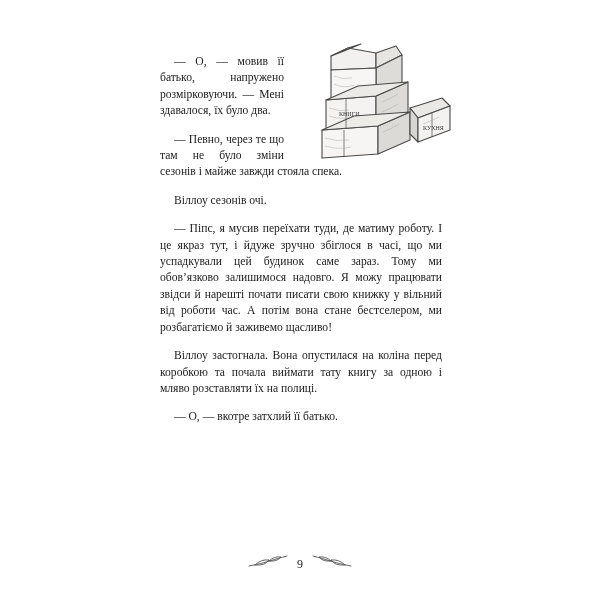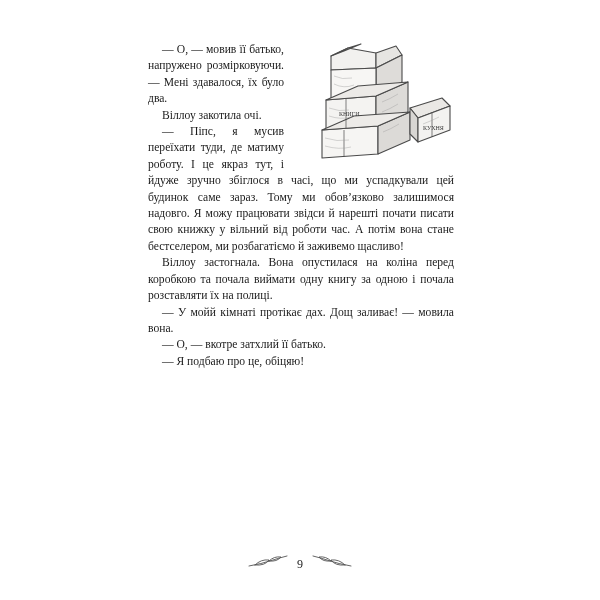--- a/index.html
+++ b/index.html
@@ -29,21 +29,21 @@
     margin: 0 0 6px 10px;
     shape-outside: border-box;
     position: relative;
   }
   .illustration svg {
     display: block;
     width: 100%;
     height: 100%;
   }
   p {
-    margin: 0;
+    margin: 12px;
     text-align: justify;
     text-indent: 0;
     font-size: 11.6px;
     line-height: 16.4px;
     hyphens: auto;
     -webkit-hyphens: auto;
   }
   p.indent {
     text-indent: 14px;
   }
@@ -113,26 +113,25 @@
           <path d="M41 104 q14 4 26 1"></path>
           <path d="M98 60 q8 -3 16 -8"></path>
           <path d="M98 70 q8 -3 16 -8"></path>
           <path d="M99 90 q8 -3 16 -8"></path>
           <path d="M139 82 q8 -3 16 -7"></path>
         </g>
       </svg>
     </div>
 
     <p class="indent">— О, — мовив її батько, напружено розмірковую­чи. — Мені здавалося, їх було два.</p>
-    <p class="indent">Віллоу закотила очі.</p>
+    <p class="indent">— Певно, через те що там не було зміни сезонів і майже завжди стояла спека.</p>
+    <p class="indent">Віллоу сезонів очі.</p>
     <p class="indent">— Піпс, я мусив переїхати туди, де матиму роботу. І це якраз тут, і йдуже зручно збіглося в часі, що ми успадкували цей будинок саме зараз. Тому ми обов’язково залишимося надовго. Я можу працювати звідси й нарешті почати писати свою книжку у вільний від роботи час. А потім вона стане бестселером, ми розбагатіємо й заживемо щасливо!</p>
-    <p class="indent">Віллоу застогнала. Вона опустилася на коліна перед коробкою та почала виймати одну книгу за одною і почала розставляти їх на полиці.</p>
-    <p class="indent">— У мойй кімнаті протікає дах. Дощ заливає! — мовила вона.</p>
+    <p class="indent">Віллоу застогнала. Вона опустилася на коліна перед коробкою та почала виймати тату книгу за одною і мляво розставляти їх на полиці.</p>
     <p class="indent">— О, — вкотре затхлий її батько.</p>
-    <p class="indent">— Я подбаю про це, обіцяю!</p>
   </div>
 
   <div class="footer">
     <span class="orn">
       <svg width="42" height="16" viewBox="0 0 42 16" xmlns="http://www.w3.org/2000/svg">
         <g fill="none" stroke="#555" stroke-width="0.9" stroke-linecap="round">
           <path d="M2 12 q12 -2 24 -6 q6 -2 14 -4"></path>
           <path d="M8 11 q6 -6 14 -5 q-4 6 -14 5"></path>
           <path d="M22 7 q5 -5 12 -4 q-4 5 -12 4"></path>
         </g>

